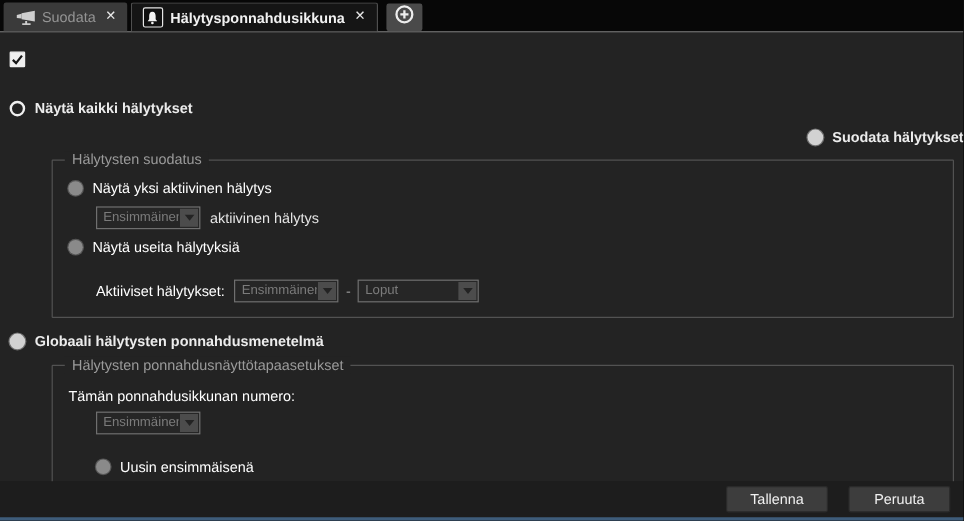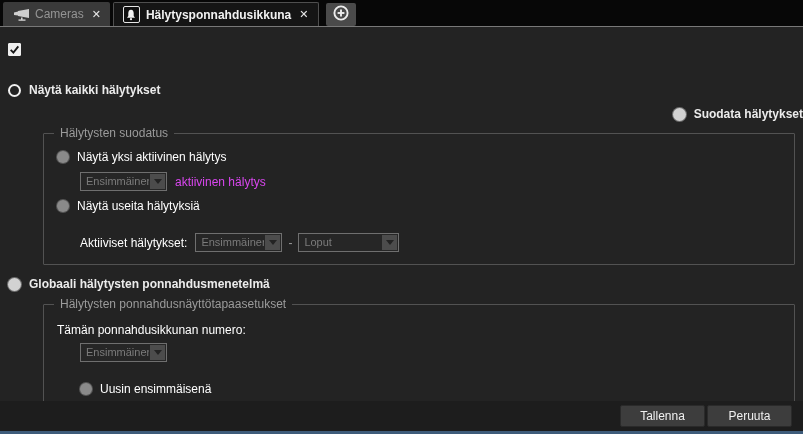--- a/index.html
+++ b/index.html
@@ -85,28 +85,28 @@
     display:inline-flex; align-items:stretch; background:#262626;
     border:1px solid #6f6f6f; height:19px;
   }
   .dd-text { width:68px; color:#7b7b7b; font-size:11px; padding:2px 5px 0 5px;
              white-space:nowrap; overflow:hidden; }
   .dd.wide .dd-text { width:82px; }
   .dd-arrow { width:15px; margin:1px; background:#4c4c4c;
               display:flex; align-items:center; justify-content:center; }
   .tri { width:0; height:0; border-left:4px solid transparent;
          border-right:4px solid transparent; border-top:5px solid #232323; }
-  .dd-suffix { color:#d946ef; margin-left:8px; }
+  .dd-suffix { color:#e5e5e5; margin-left:8px; }
   .range-sep { color:#9b9b9b; margin:0 6px; }
 
   
   .footer {
     position:absolute; left:0; right:0; bottom:0; height:30px;
     background:#1d1d1d; display:flex; align-items:center; justify-content:flex-end;
-    gap:2px; padding-right:11px;
+    gap:17px; padding-right:11px;
   }
   .btn {
     width:85px; height:22px; background:#3d3d3d; color:#f0f0f0;
     border:1px solid #2a2a2a; border-radius:2px; font-size:12px;
     font-family:"Liberation Sans","DejaVu Sans",sans-serif; cursor:pointer;
   }
 </style>
 </head>
 <body>
 
@@ -115,21 +115,21 @@
   <div class="tabbar">
     <div class="tab tab-inactive">
       <span class="cam-icon">
         <svg width="18" height="13" viewBox="0 0 18 13">
           <polygon points="17,1 6,3 6,8 17,10" fill="#cfcfcf"></polygon>
           <polygon points="6,3.5 2,4.5 2,7 6,7.5" fill="#cfcfcf"></polygon>
           <rect x="9" y="9.5" width="1.6" height="2.5" fill="#cfcfcf"></rect>
           <rect x="6.5" y="11.4" width="7" height="1.4" fill="#cfcfcf"></rect>
         </svg>
       </span>
-      <span class="tab-label">Cameras</span>
+      <span class="tab-label">Suodata</span>
       <span class="tab-close">✕</span>
     </div>
 
     <div class="tab tab-active">
       <span class="bell-box">
         <svg width="12" height="12" viewBox="0 0 12 12">
           <path d="M6 0.8 C4.1 0.8 3.3 2.5 3.3 4.3 L3.3 7 L2 8.8 L10 8.8 L8.7 7 L8.7 4.3 C8.7 2.5 7.9 0.8 6 0.8 Z" fill="#f2f2f2"></path>
           <circle cx="6" cy="10.2" r="1.1" fill="#f2f2f2"></circle>
         </svg>
       </span>

